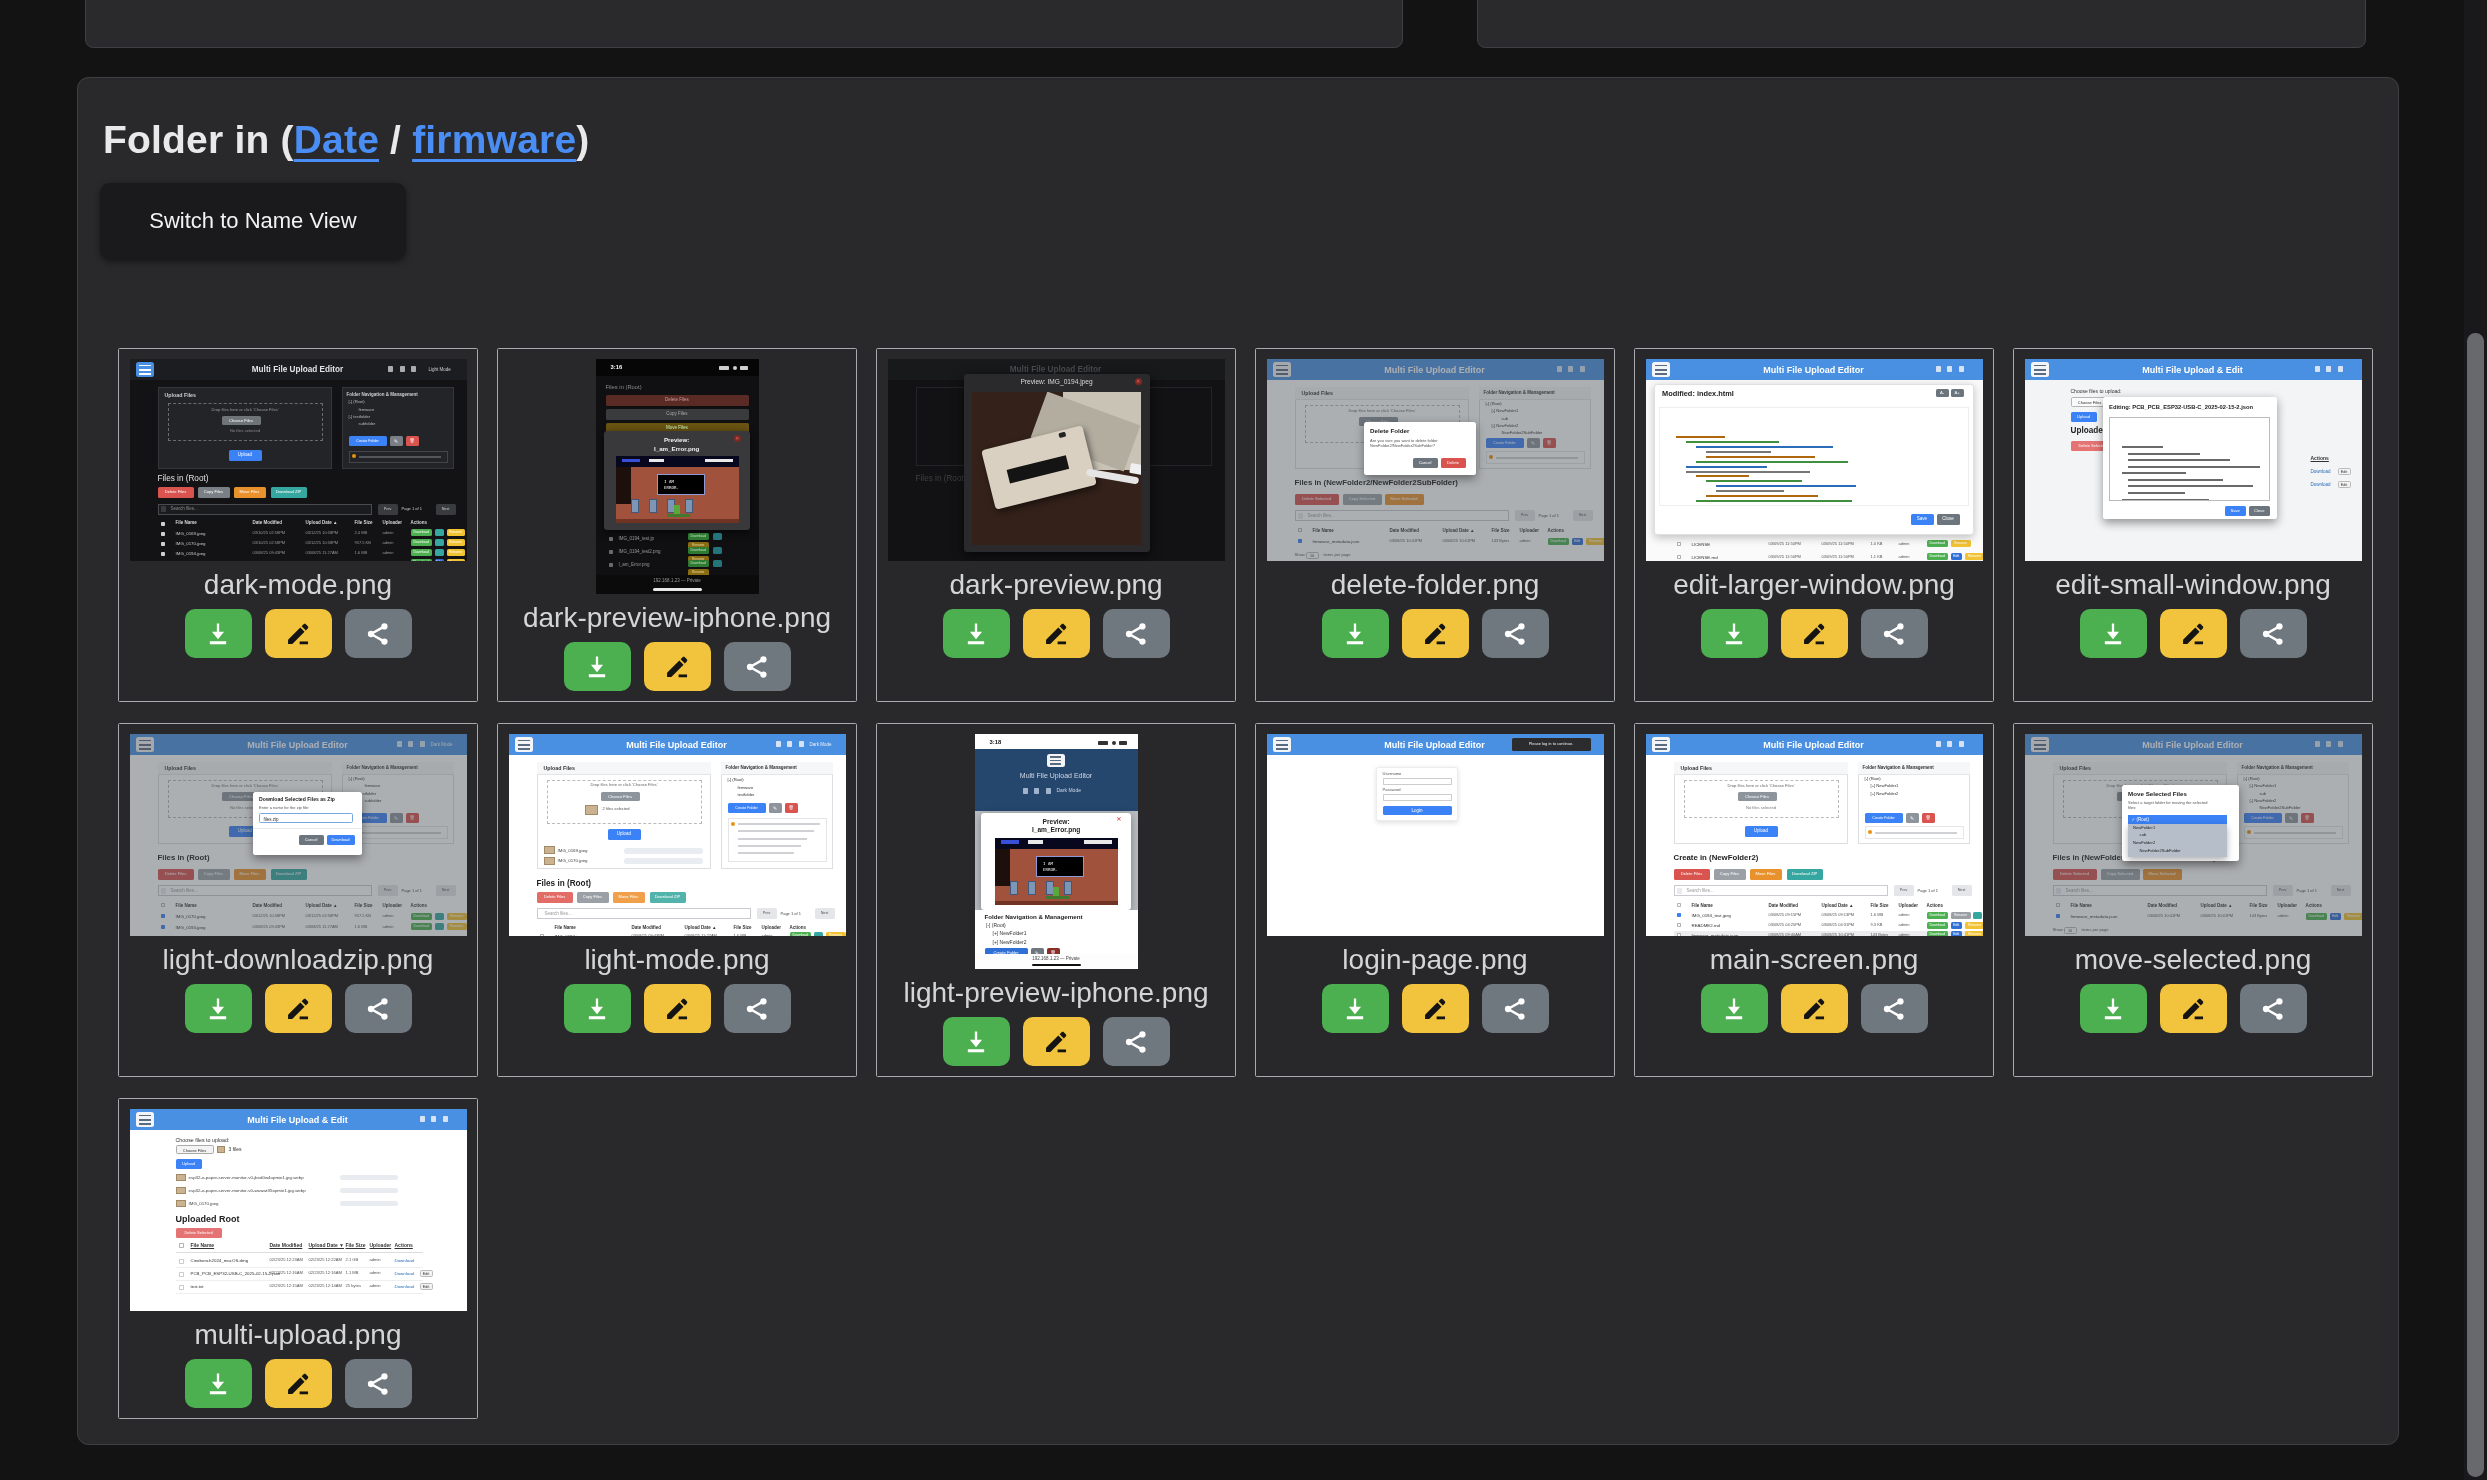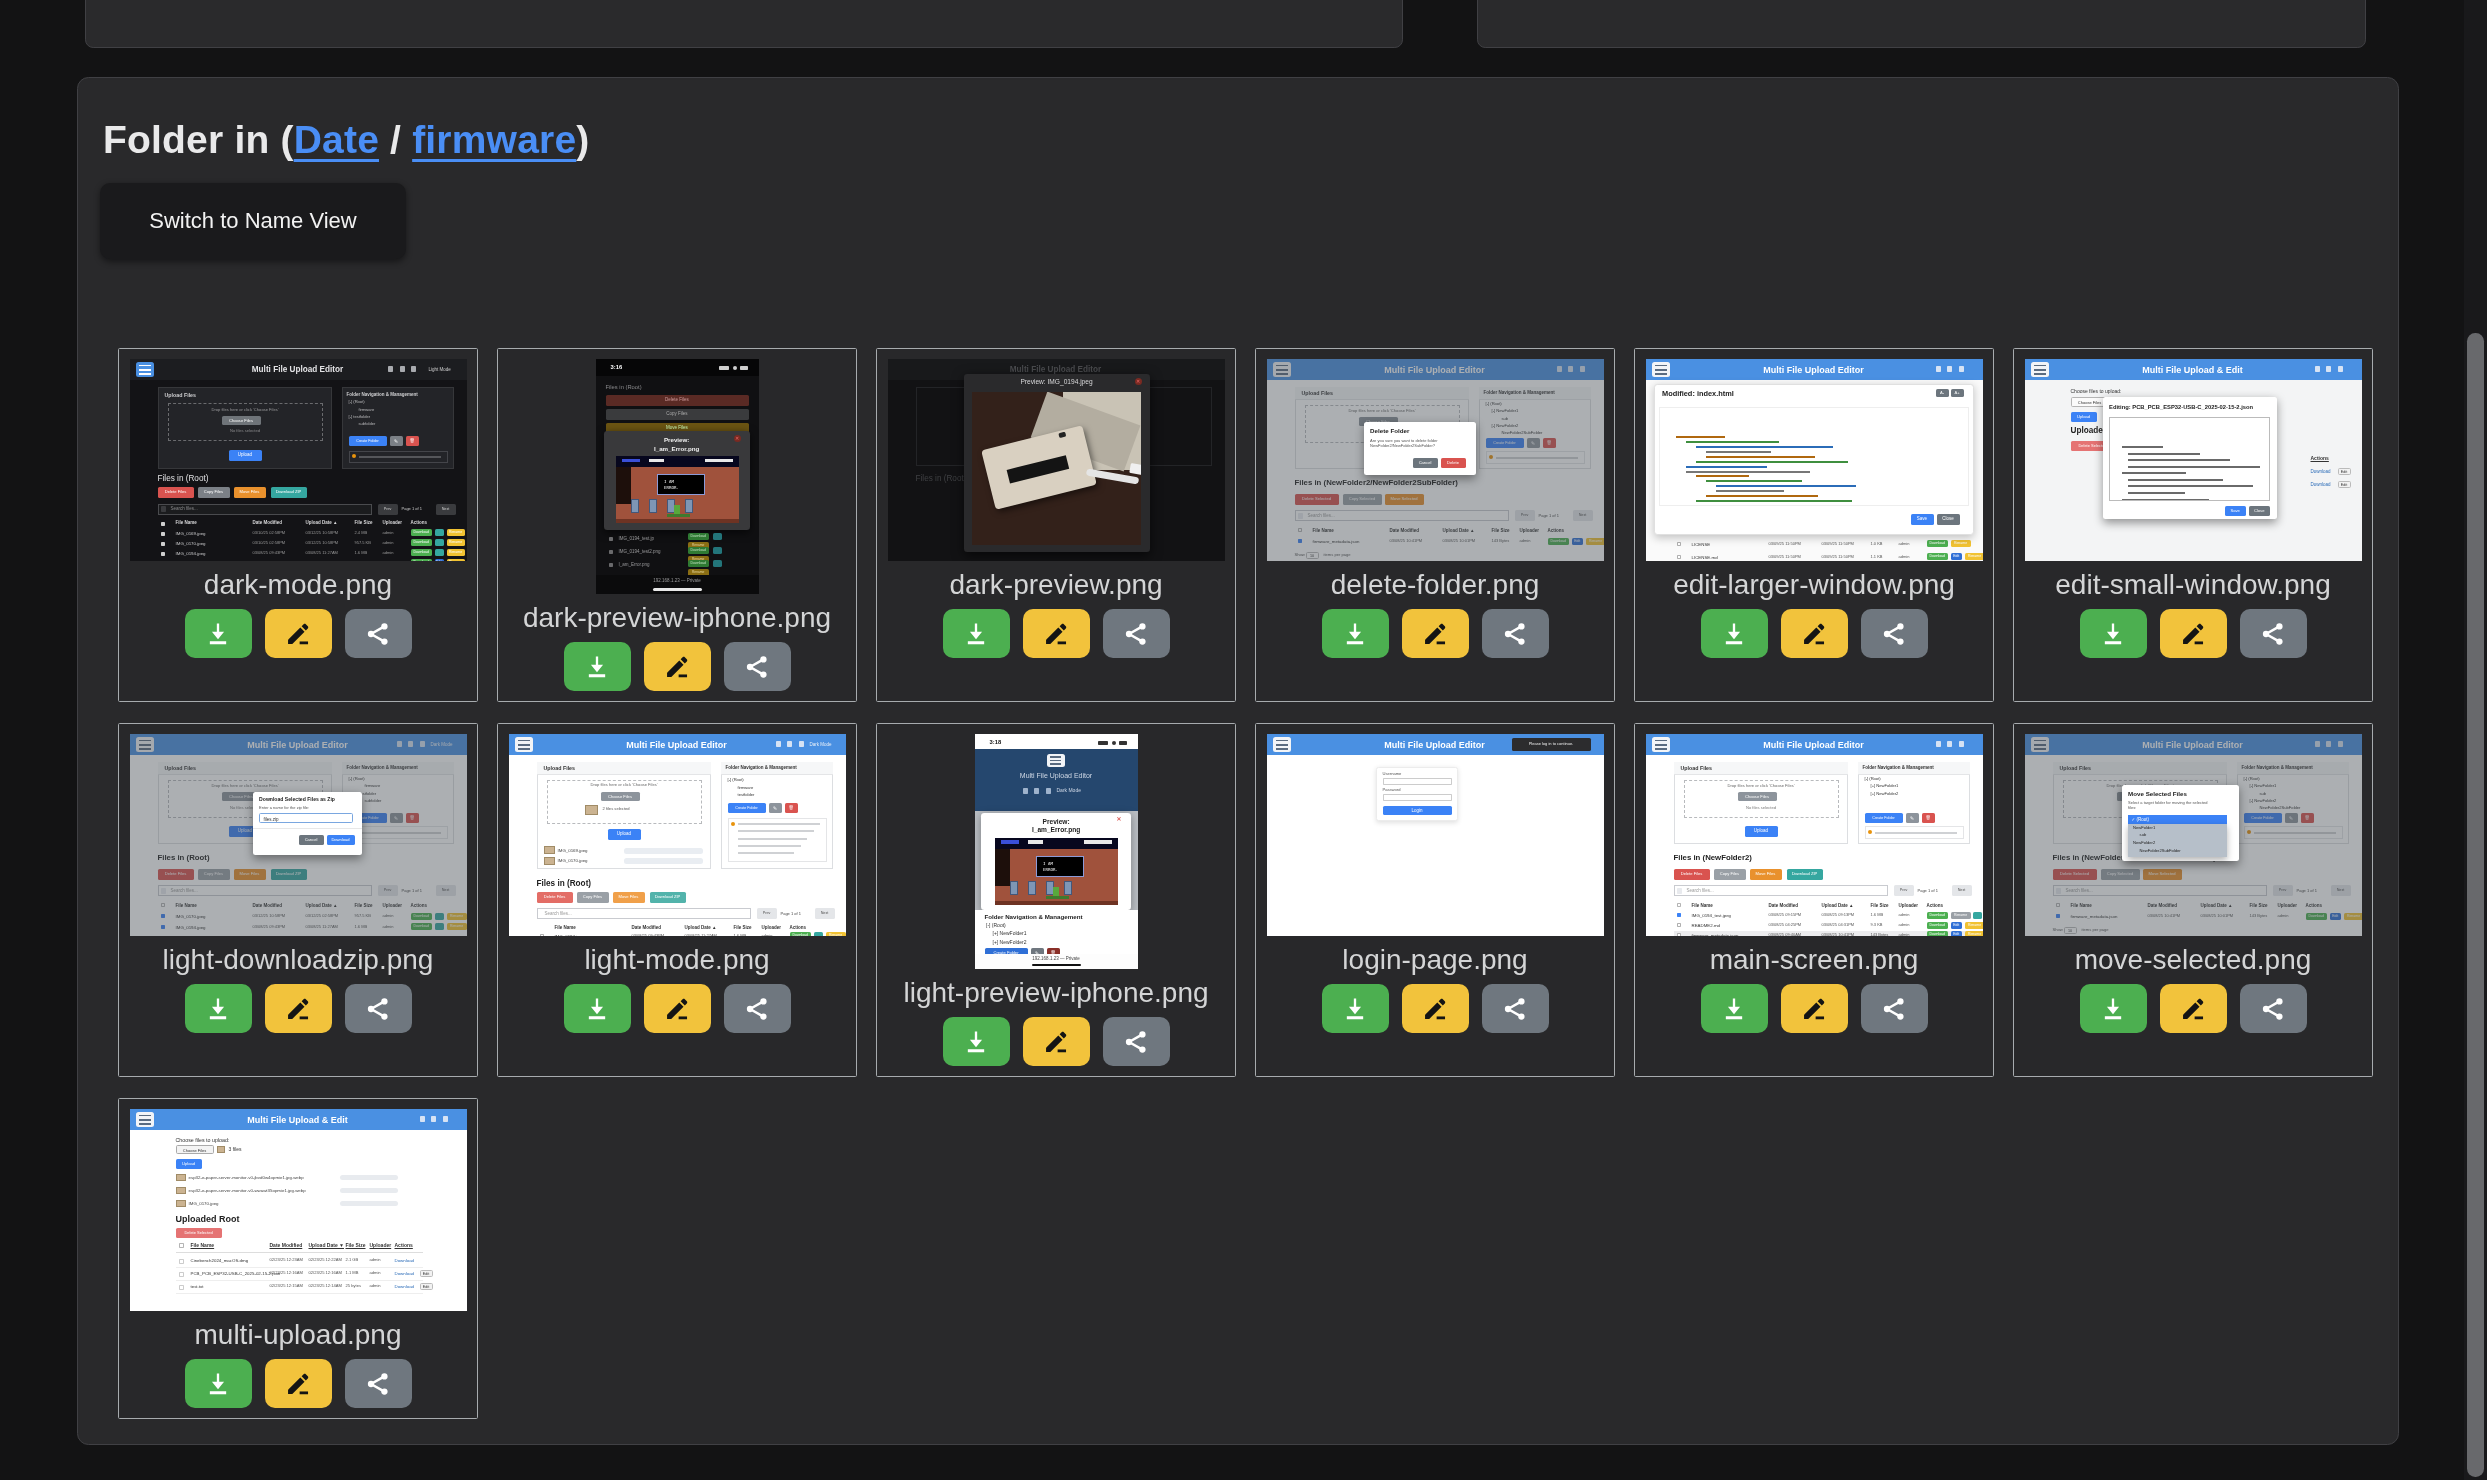--- a/index.html
+++ b/index.html
@@ -1110,21 +1110,21 @@
           </div>
           <div style="position:absolute;left:260px;top:79px;width:13px;height:10px;background:#8d949c;border-radius:1.6px;overflow:hidden;">
             <div style="width:100%;text-align:center;font-size:5px;line-height:10px;color:#fff;">✎</div>
           </div>
           <div style="position:absolute;left:276px;top:79px;width:13px;height:10px;background:#d9534f;border-radius:1.6px;overflow:hidden;">
             <div style="width:100%;text-align:center;font-size:4.1px;line-height:10px;color:#fff;">🗑</div>
           </div>
           <div style="position:absolute;left:219px;top:92px;width:99px;height:13px;border:0.8px solid #e4e5e7;"></div>
           <div style="position:absolute;left:222px;top:96px;width:4.1px;height:4.1px;background:#e8930c;border-radius:50%;"></div>
           <div style="position:absolute;left:229px;top:98px;width:82px;height:1.6px;background:#cfd1d4;"></div>
-          <div style="position:absolute;left:28px;top:120px;font-size:7.8px;line-height:1.15;color:#222;white-space:nowrap;font-weight:bold;">Files in (NewFolder2)</div>
+          <div style="position:absolute;left:28px;top:120px;font-size:7.8px;line-height:1.15;color:#222;white-space:nowrap;font-weight:bold;">Create in (NewFolder2)</div>
           <div style="position:absolute;left:28px;top:135px;width:36px;height:10.7px;background:#d9534f;border-radius:1.6px;overflow:hidden;">
             <div style="width:100%;text-align:center;font-size:4.1px;line-height:10.7px;color:#fff;">Delete Files</div>
           </div>
           <div style="position:absolute;left:68px;top:135px;width:32px;height:10.7px;background:#9aa0a6;border-radius:1.6px;overflow:hidden;">
             <div style="width:100%;text-align:center;font-size:4.1px;line-height:10.7px;color:#fff;">Copy Files</div>
           </div>
           <div style="position:absolute;left:104px;top:135px;width:32px;height:10.7px;background:#e9912d;border-radius:1.6px;overflow:hidden;">
             <div style="width:100%;text-align:center;font-size:4.1px;line-height:10.7px;color:#fff;">Move Files</div>
           </div>
           <div style="position:absolute;left:141px;top:135px;width:36px;height:10.7px;background:#35a7a0;border-radius:1.6px;overflow:hidden;">

